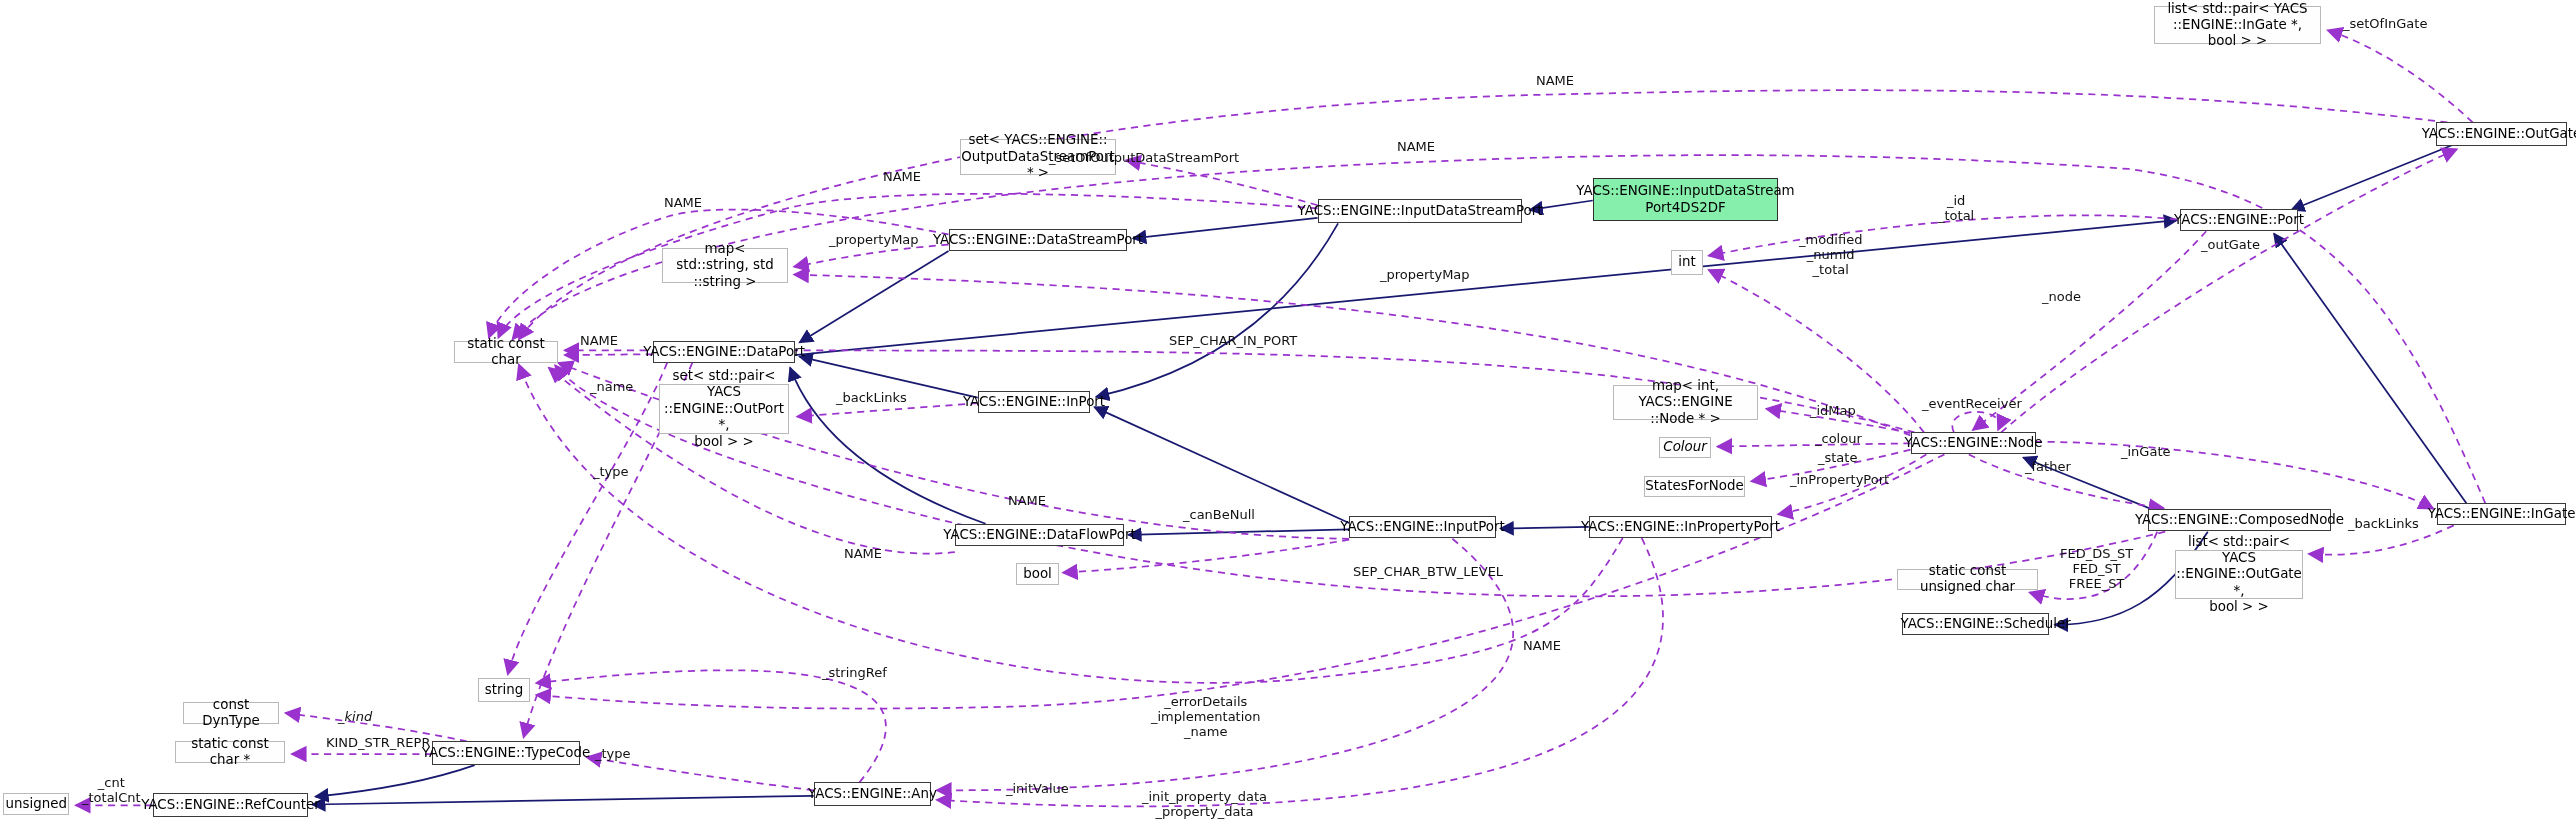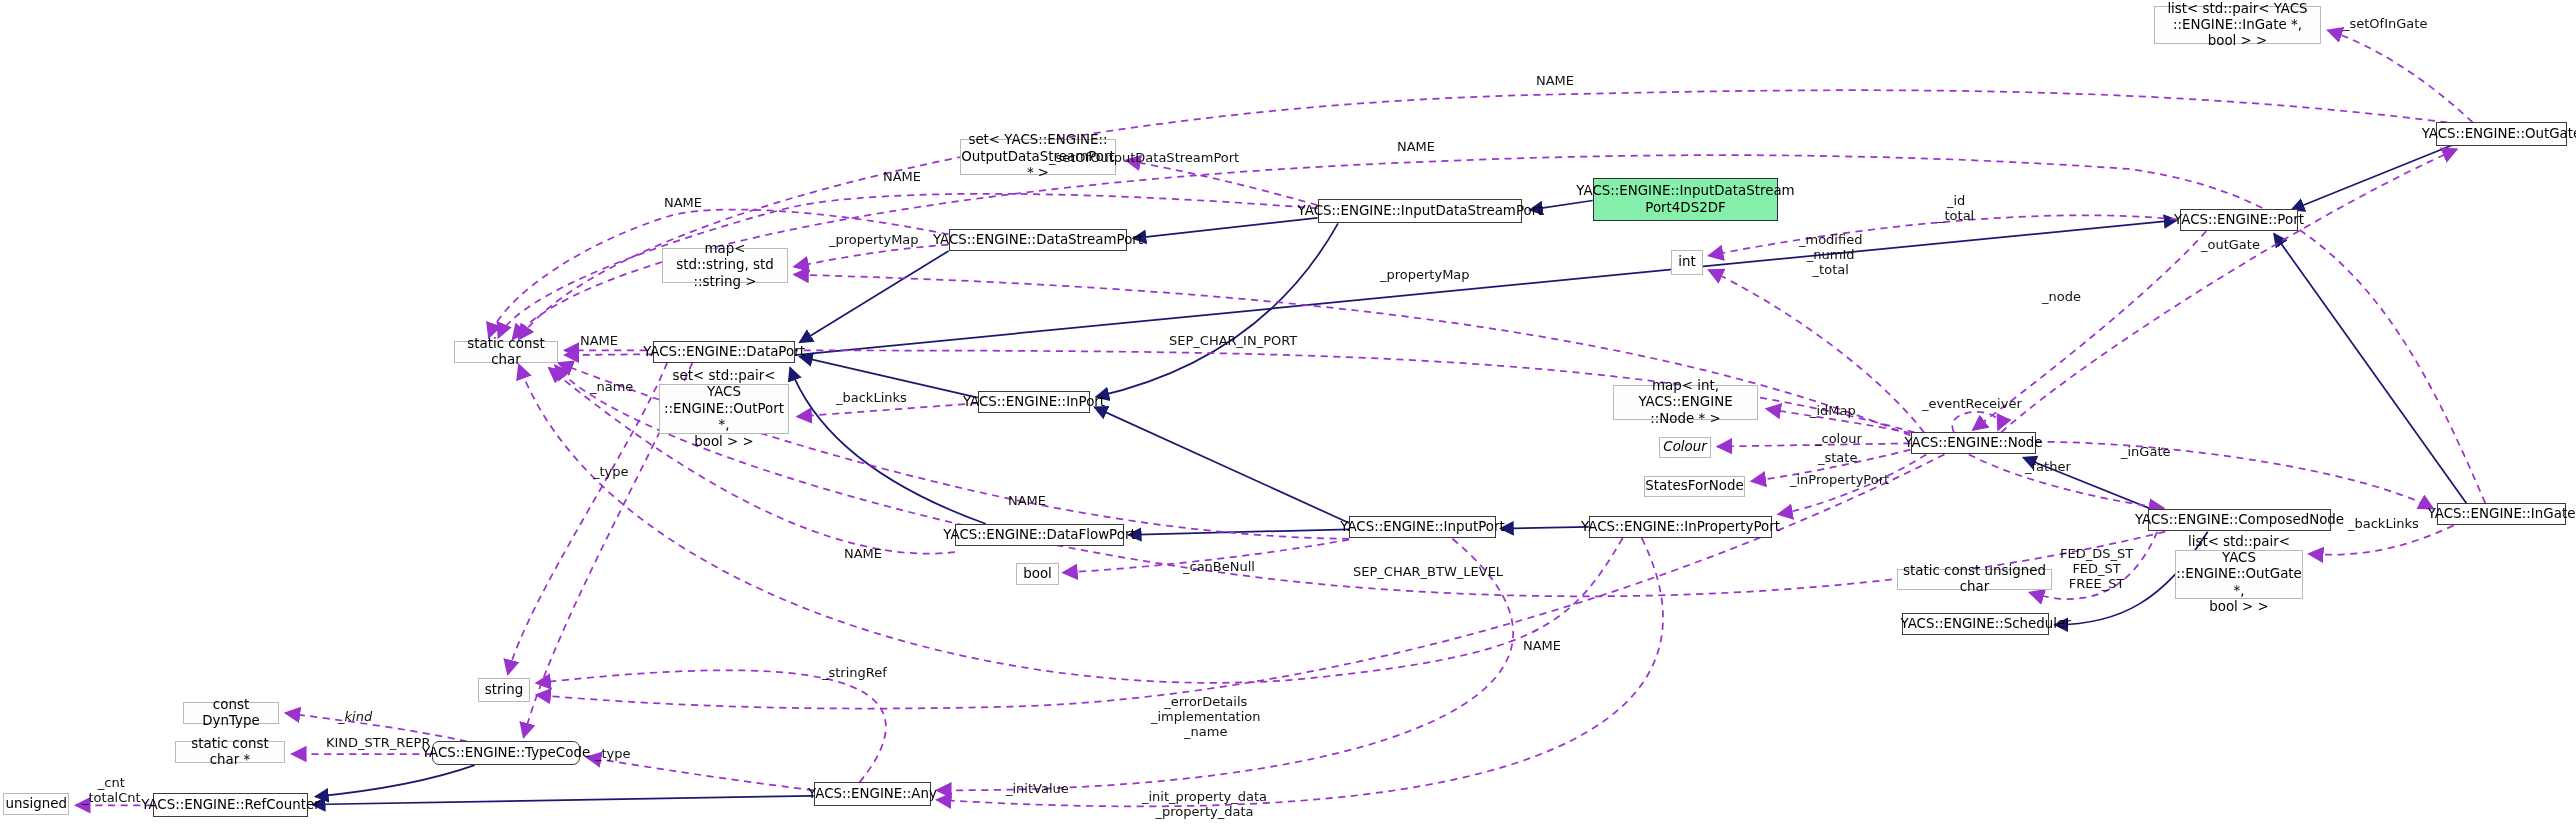--- a/index.html
+++ b/index.html
@@ -115,29 +115,29 @@
 ::Node * &gt;</div>
 <div class="box plain" style="left:1659px;top:437px;width:52px;height:20.5px;font-style:italic;">Colour</div>
 <div class="box cls" style="left:1911px;top:432px;width:125px;height:22px;">YACS::ENGINE::Node</div>
 <div class="box plain" style="left:1644px;top:476px;width:101px;height:20.5px;">StatesForNode</div>
 <div class="box cls" style="left:1589px;top:516px;width:183px;height:22px;">YACS::ENGINE::InPropertyPort</div>
 <div class="box cls" style="left:2148px;top:509px;width:183px;height:22px;">YACS::ENGINE::ComposedNode</div>
 <div class="box cls" style="left:2437px;top:503px;width:129px;height:22px;">YACS::ENGINE::InGate</div>
 <div class="box plain" style="left:2175px;top:550px;width:128px;height:49px;">list&lt; std::pair&lt; YACS
 ::ENGINE::OutGate *,
 bool &gt; &gt;</div>
-<div class="box plain" style="left:1897px;top:569px;width:155px;height:20.5px;">static const unsigned char</div>
+<div class="box plain" style="left:1897px;top:569px;width:141px;height:20.5px;">static const unsigned char</div>
 <div class="box cls" style="left:1902px;top:613px;width:147px;height:22px;padding-left:25px;">YACS::ENGINE::Scheduler</div>
 <div class="box cls" style="left:955px;top:524px;width:169px;height:22px;">YACS::ENGINE::DataFlowPort</div>
 <div class="box plain" style="left:1016px;top:563px;width:43px;height:22px;">bool</div>
 <div class="box cls" style="left:1349px;top:516px;width:147px;height:22px;">YACS::ENGINE::InputPort</div>
 <div class="box plain" style="left:478px;top:678px;width:52px;height:24px;">string</div>
 <div class="box plain" style="left:183px;top:702px;width:96px;height:22px;">const DynType</div>
 <div class="box plain" style="left:175px;top:741px;width:110px;height:22px;">static const char *</div>
-<div class="box cls" style="left:432px;top:741px;width:148px;height:24px;border-radius:7px;">YACS::ENGINE::TypeCode</div>
+<div class="box cls" style="left:432px;top:741px;width:148px;height:24px;">YACS::ENGINE::TypeCode</div>
 <div class="box plain" style="left:3.2px;top:793px;width:66px;height:22px;">unsigned</div>
 <div class="box cls" style="left:153px;top:793px;width:155px;height:24px;">YACS::ENGINE::RefCounter</div>
 <div class="box cls" style="left:814px;top:782px;width:117px;height:24px;">YACS::ENGINE::Any</div>
 
 <span class="elabel" style="left:2343px;top:17.3px;">_setOfInGate</span>
 <span class="elabel" style="left:1536px;top:74px;">NAME</span>
 <span class="elabel" style="left:1397px;top:140px;">NAME</span>
 <span class="elabel" style="left:1049px;top:151px;">_setOfOutputDataStreamPort</span>
 <span class="elabel" style="left:883px;top:170px;">NAME</span>
 <span class="elabel" style="left:664px;top:196px;">NAME</span>
@@ -161,21 +161,21 @@
 <span class="elabel" style="left:1790px;top:473px;">_inPropertyPort</span>
 <span class="elabel" style="left:2025px;top:460px;">_father</span>
 <span class="elabel" style="left:2121px;top:445px;">_inGate</span>
 <span class="elabel" style="left:2348px;top:517px;">_backLinks</span>
 <span class="elabel" style="left:2060px;top:547px;">FED_DS_ST
 FED_ST
 FREE_ST</span>
 <span class="elabel" style="left:1353px;top:565px;">SEP_CHAR_BTW_LEVEL</span>
 <span class="elabel" style="left:1008px;top:494px;">NAME</span>
 <span class="elabel" style="left:844px;top:547px;">NAME</span>
-<span class="elabel" style="left:1183px;top:560px;text-align:right;">_canBeNull</span>
+<span class="elabel" style="left:1183px;top:508px;text-align:right;">_canBeNull</span>
 <span class="elabel" style="left:1523px;top:639px;">NAME</span>
 <span class="elabel" style="left:822px;top:666px;">_stringRef</span>
 <span class="elabel" style="left:1151px;top:695px;">_errorDetails
 _implementation
 _name</span>
 <span class="elabel" style="left:338px;top:710px;font-style:italic;">_kind</span>
 <span class="elabel" style="left:326px;top:736px;">KIND_STR_REPR</span>
 <span class="elabel" style="left:593px;top:465px;">_type</span>
 <span class="elabel" style="left:595px;top:747px;">_type</span>
 <span class="elabel" style="left:82px;top:776px;">_cnt

